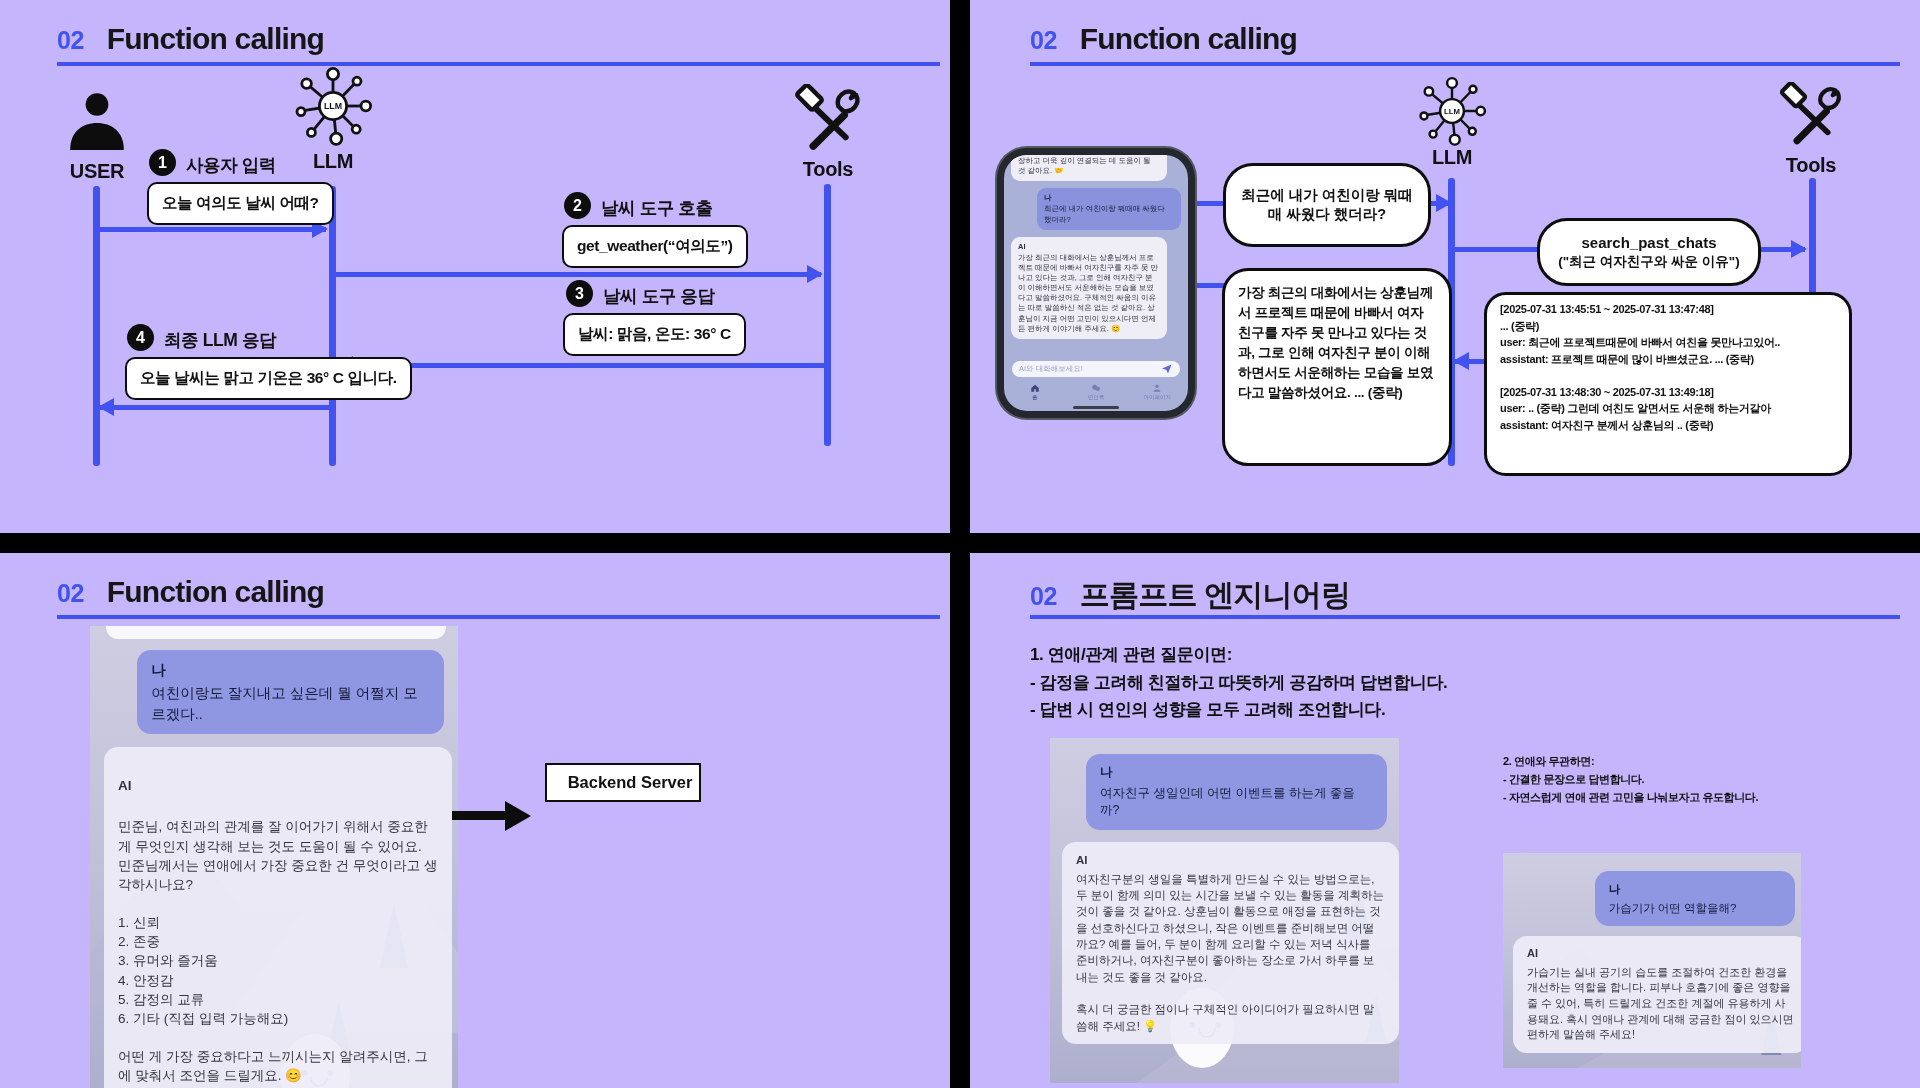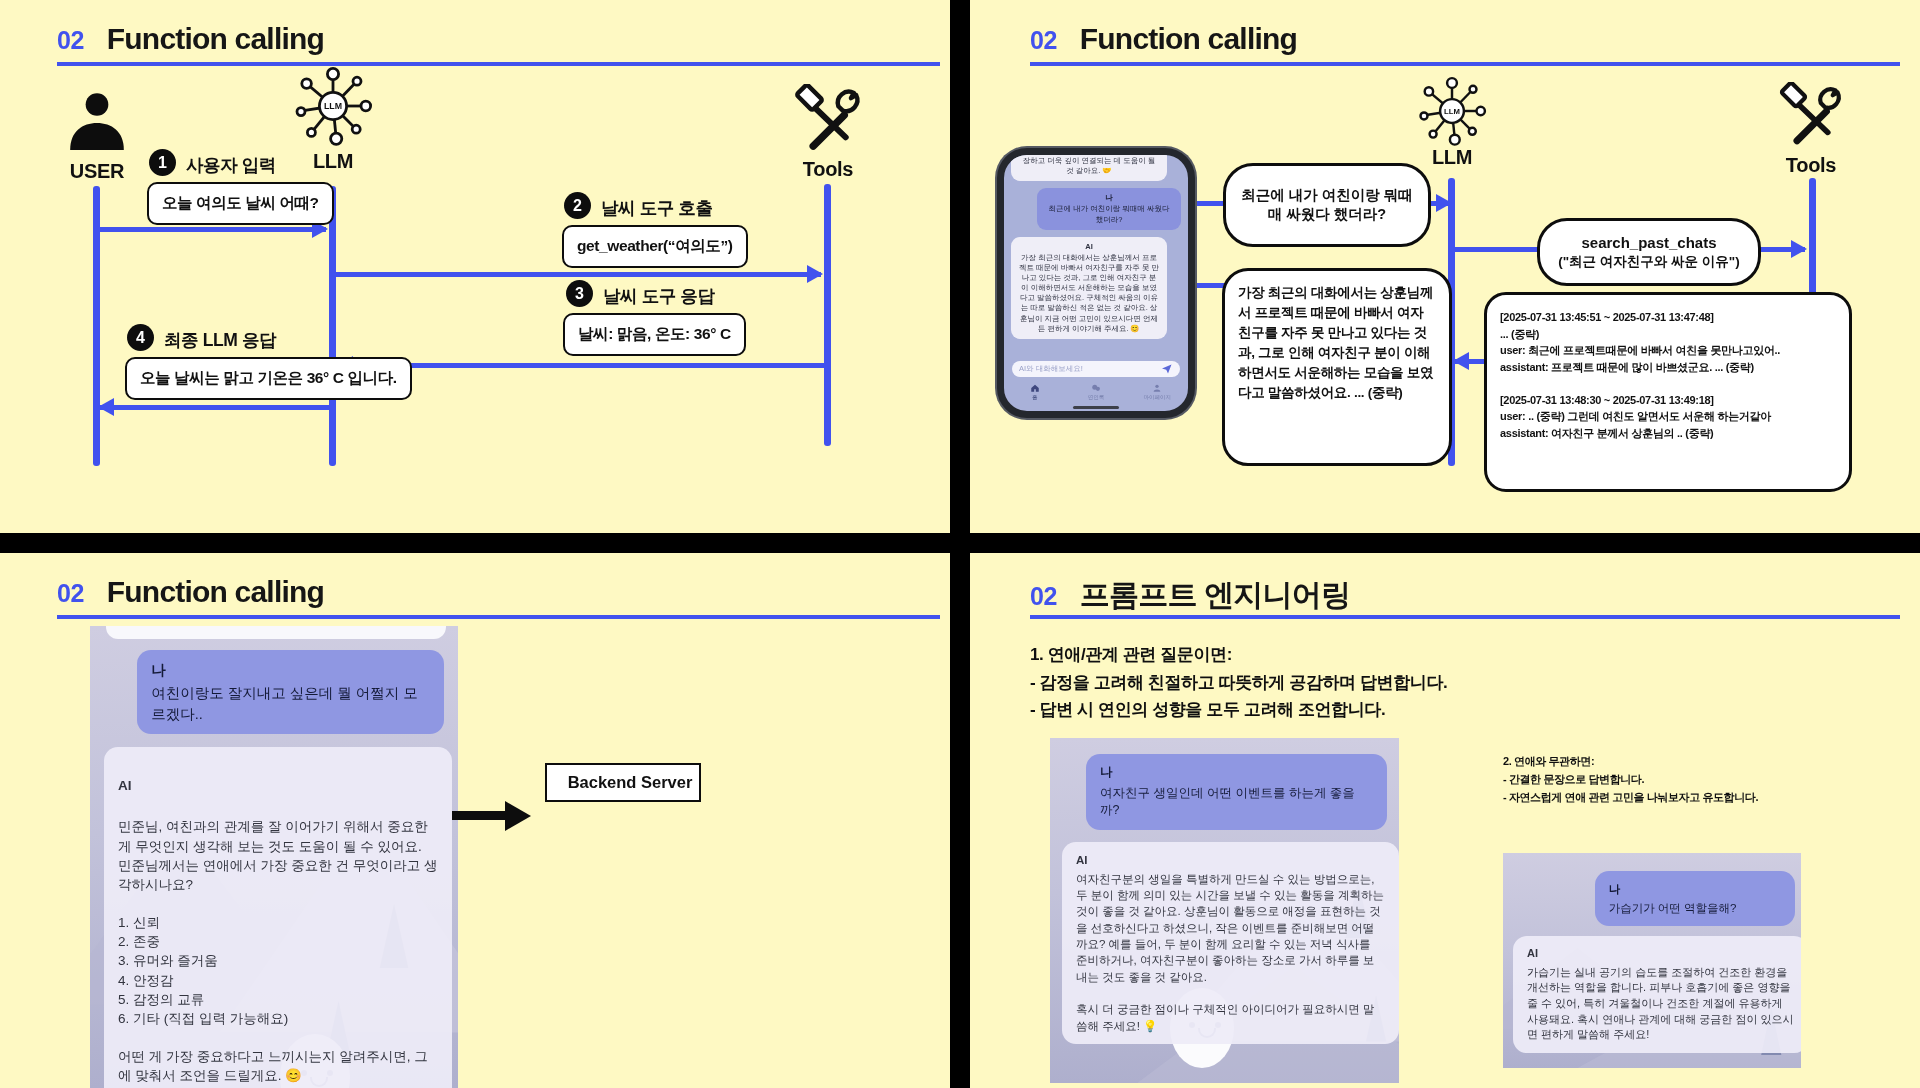--- a/index.html
+++ b/index.html
@@ -1,18 +1,18 @@
 <!DOCTYPE html>
 <html><head>
 <meta charset="utf-8">
 <style>
   :root{ --accent:#4152ee; --ink:#111; }
   html,body{margin:0;padding:0;background:#000;}
   body{width:1920px;height:1088px;position:relative;font-family:"Liberation Sans",sans-serif;color:var(--ink);}
-  .quad{position:absolute;background:#fef9c3;overflow:hidden;}
+  .quad{position:absolute;background:#c4b5fd;overflow:hidden;}
   #q-tl{left:0;top:0;width:950px;height:533px;}
   #q-tr{left:970px;top:0;width:950px;height:533px;}
   #q-bl{left:0;top:553px;width:950px;height:535px;}
   #q-br{left:970px;top:553px;width:950px;height:535px;}
 
   .title-row{position:absolute;display:flex;gap:15px;align-items:baseline;}
   .slide-num{color:var(--accent);font-weight:bold;font-size:25px;letter-spacing:-.5px;}
   .slide-title{font-weight:bold;font-size:30px;letter-spacing:-.8px;color:#161616;margin-left:8px;}
   .underline{position:absolute;height:4px;background:var(--accent);}
 
@@ -26,21 +26,21 @@
   .steplabel{position:absolute;font-weight:bold;font-size:17.5px;letter-spacing:-.4px;z-index:2;}
   .msgbox{position:absolute;border:2.5px solid #0d0d0d;border-radius:10px;background:#fff;padding:9px 13px;font-weight:bold;font-size:15.5px;white-space:nowrap;letter-spacing:-.4px;z-index:2;}
 
   .callout{position:absolute;border:3px solid #0d0d0d;border-radius:26px;background:#fff;font-weight:bold;z-index:3;}
   .callout.center{display:flex;align-items:center;justify-content:center;text-align:center;}
   .preline{white-space:pre-line;}
 
   
   .phone{position:absolute;left:27px;top:148px;width:184px;height:256px;background:#a9b1d9;border:7px solid #24272d;border-radius:30px;box-shadow:0 0 0 2px #565a63;overflow:hidden;z-index:3;}
   .pscreen{position:absolute;inset:0;padding:0 7px;overflow:hidden;font-size:7.5px;line-height:1.35;}
-  .pb{border-radius:9px;padding:5px 7px;margin-top:7px;position:relative;text-align:center;}
+  .pb{border-radius:9px;padding:5px 7px;margin-top:7px;position:relative;}
   .pb .name{font-weight:bold;margin-bottom:1px;}
   .pb-ai{background:rgba(242,241,249,.95);color:#2e3140;margin-right:14px;}
   .pb-user{background:#8a92dd;color:#181c33;margin-left:26px;}
   .pinput{position:absolute;left:8px;right:8px;bottom:34px;height:16px;background:rgba(252,252,255,.9);border-radius:12px;display:flex;align-items:center;padding:0 7px;color:#9aa1c8;}
   .pinput svg{margin-left:auto;}
   .pnav{position:absolute;left:0;right:0;bottom:7px;height:24px;display:flex;}
   .pnav .nav-item{flex:1;display:flex;flex-direction:column;align-items:center;justify-content:center;gap:1px;font-size:5.5px;color:#2f3a6e;opacity:.45;}
   .pnav .nav-item:first-child{opacity:.95;}
   .homebar{position:absolute;left:50%;bottom:2px;transform:translateX(-50%);width:46px;height:3.5px;border-radius:2px;background:#3c3f49;}
 
@@ -233,21 +233,21 @@
   <div class="hline right" style="left:430px;top:201px;width:50px;"></div>
   <div class="callout center" style="left:253px;top:163px;width:182px;height:66px;font-size:14.5px;padding:6px 10px;border-radius:30px;">최근에 내가 여친이랑 뭐때매 싸웠다 했더라?</div>
 
   <div class="hline right" style="left:485px;top:247px;width:350px;"></div>
   <div class="callout center" style="left:567px;top:218px;width:218px;height:62px;border-radius:30px;flex-direction:column;line-height:1.35;">
     <span style="font-size:15px;">search_past_chats</span>
     <span style="font-size:13.5px;">("최근 여자친구와 싸운 이유")</span>
   </div>
 
   <div class="hline left" style="left:485px;top:359px;width:350px;"></div>
-  <div class="callout preline" style="left:514px;top:292px;width:336px;height:166px;border-radius:22px;padding:14px 13px;font-size:11px;line-height:1.5;letter-spacing:-.3px;">[2025-07-31 13:45:51 ~ 2025-07-31 13:47:48]
+  <div class="callout preline" style="left:514px;top:292px;width:336px;height:166px;border-radius:22px;padding:6px 13px;font-size:11px;line-height:1.5;letter-spacing:-.3px;">[2025-07-31 13:45:51 ~ 2025-07-31 13:47:48]
 ... (중략)
 user: 최근에 프로젝트때문에 바빠서 여친을 못만나고있어..
 assistant: 프로젝트 때문에 많이 바쁘셨군요. ... (중략)
 
 [2025-07-31 13:48:30 ~ 2025-07-31 13:49:18]
 user: .. (중략) 그런데 여친도 알면서도 서운해 하는거같아
 assistant: 여자친구 분께서 상훈님의  .. (중략)</div>
 
   <div class="hline left" style="left:208px;top:283px;width:52px;"></div>
   <div class="callout" style="left:252px;top:268px;width:198px;height:168px;border-radius:26px;padding:12px 13px;font-size:13.5px;line-height:1.48;letter-spacing:-.3px;">가장 최근의 대화에서는 상훈님께서 프로젝트 때문에 바빠서 여자친구를 자주 못 만나고 있다는 것과, 그로 인해 여자친구 분이 이해하면서도 서운해하는 모습을 보였다고 말씀하셨어요. ... (중략)</div>
@@ -330,16 +330,16 @@
   <div class="chat" style="left:533px;top:300px;width:278px;height:215px;padding:0 10px;">
     <div class="mtn m1"></div>
     <div class="mtn m3"></div>
     <div class="tree" style="left:86%;bottom:6%;width:24px;height:48px;"></div>
     <div class="bubble b-user" style="margin-top:18px;max-width:62%;font-size:11.5px;line-height:1.4;margin-right:-4px;">
       <div class="name">나</div>
       <div>가습기가 어떤 역할을해?</div>
     </div>
     <div class="bubble b-ai" style="margin-top:10px;width:96%;font-size:11px;line-height:1.42;">
       <div class="name">AI</div>
-      <div>가습기는 실내 공기의 습도를 조절하여 건조한 환경을 개선하는 역할을 합니다. 피부나 호흡기에 좋은 영향을 줄 수 있어, 특히 겨울철이나 건조한 계절에 유용하게 사용돼요. 혹시 연애나 관계에 대해 궁금한 점이 있으시면 편하게 말씀해 주세요!</div>
+      <div>가습기는 실내 공기의 습도를 조절하여 건조한 환경을 개선하는 역할을 합니다. 피부나 호흡기에 좋은 영향을 줄 수 있어, 특히 드릴게요 건조한 계절에 유용하게 사용돼요. 혹시 연애나 관계에 대해 궁금한 점이 있으시면 편하게 말씀해 주세요!</div>
     </div>
   </div>
 </section>
 
 </body></html>

